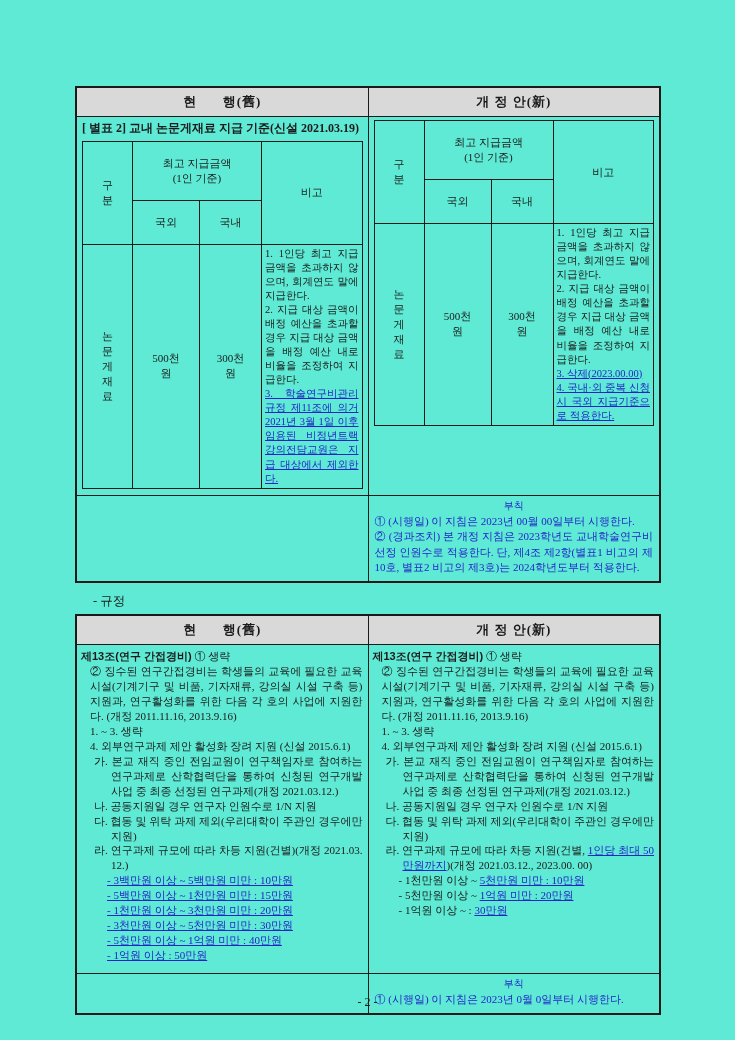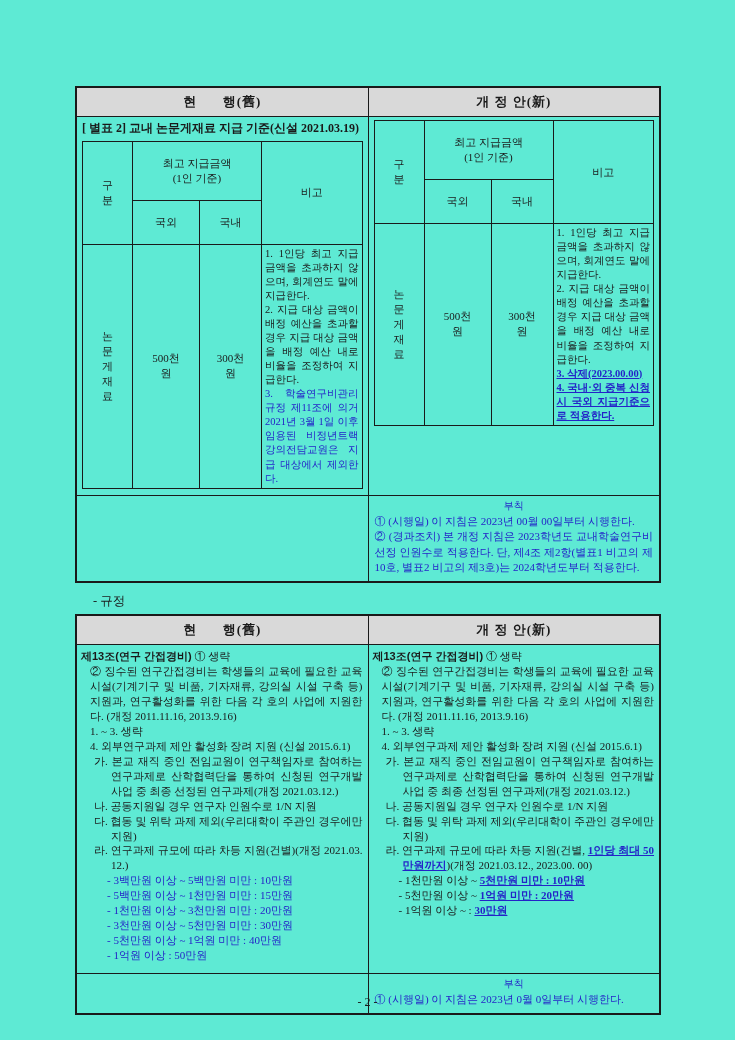--- a/index.html
+++ b/index.html
@@ -34,22 +34,22 @@
   .foot-cell { padding:3px 6px 5px 6px; }
   .foot-cell .para { line-height:1.42; }
 
   .ind0 { padding-left:0; }
   .ind1 { padding-left:9px; }
   .ind2 { padding-left:30px; text-indent:-17px; }
   .ind3 { padding-left:26px; }
 
   .seg-plain { color:var(--ink); }
   .seg-bold  { color:var(--ink); font-weight:bold; font-family:"Liberation Sans","DejaVu Sans",sans-serif; font-size:11px; }
-  .seg-rev   { color:var(--blue); }
-  .seg-revbold { color:var(--blue); font-weight:bold; text-decoration:underline; }
+  .seg-rev   { color:var(--blue); text-decoration:underline; }
+  .seg-revbold { color:var(--blue); font-weight:normal; text-decoration:underline; }
   .seg-blue  { color:var(--blue); }
 
   .buchik-title { text-align:center; font-size:10px; color:var(--blue); margin-bottom:1px; }
   .section-label { font-size:12.5px; margin:10px 0 4px 18px; }
   .page-num { position:absolute; left:0; right:0; bottom:30px; text-align:center; font-size:12px; color:var(--ink); }
 </style>
 </head>
 <body>
 
 <div class="page">

